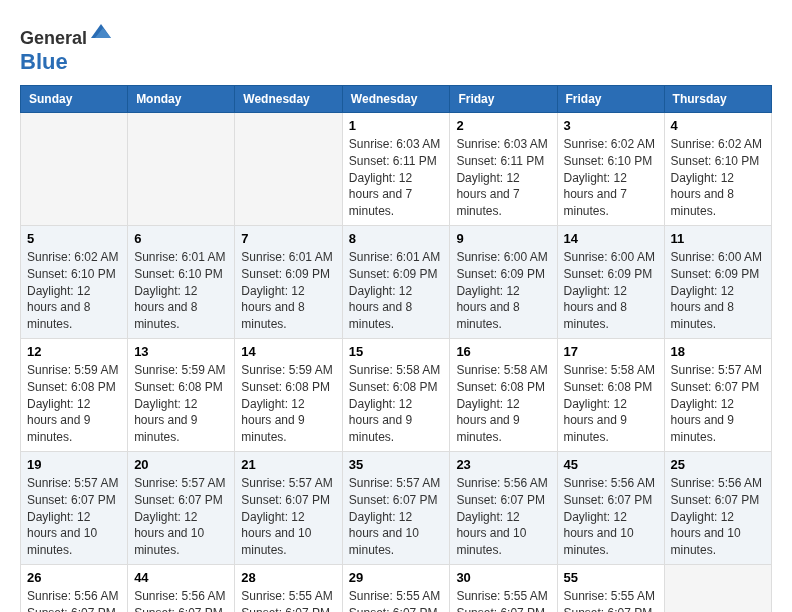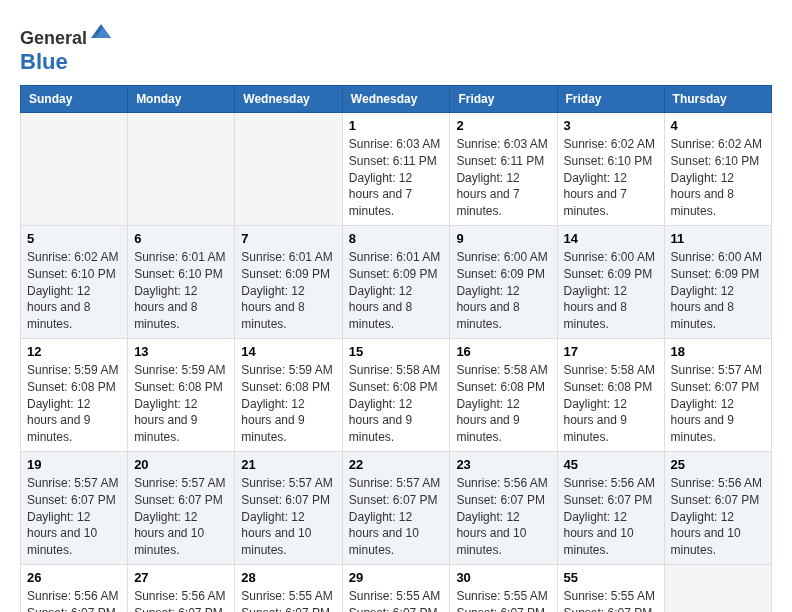--- a/index.html
+++ b/index.html
@@ -283,21 +283,21 @@
       </td>
         <td>
         <div class="day-num">21</div>
         <div class="day-info">
           Sunrise: 5:57 AM<br>
           Sunset: 6:07 PM<br>
           Daylight: 12 hours and 10 minutes.
         </div>
       </td>
         <td>
-        <div class="day-num">22</div>
+        <div class="day-num">35</div>
         <div class="day-info">
           Sunrise: 5:57 AM<br>
           Sunset: 6:07 PM<br>
           Daylight: 12 hours and 10 minutes.
         </div>
       </td>
         <td>
         <div class="day-num">23</div>
         <div class="day-info">
           Sunrise: 5:56 AM<br>
@@ -325,21 +325,21 @@
       <tr>
         <td>
         <div class="day-num">26</div>
         <div class="day-info">
           Sunrise: 5:56 AM<br>
           Sunset: 6:07 PM<br>
           Daylight: 12 hours and 10 minutes.
         </div>
       </td>
         <td>
-        <div class="day-num">27</div>
+        <div class="day-num">44</div>
         <div class="day-info">
           Sunrise: 5:56 AM<br>
           Sunset: 6:07 PM<br>
           Daylight: 12 hours and 11 minutes.
         </div>
       </td>
         <td>
         <div class="day-num">28</div>
         <div class="day-info">
           Sunrise: 5:55 AM<br>

